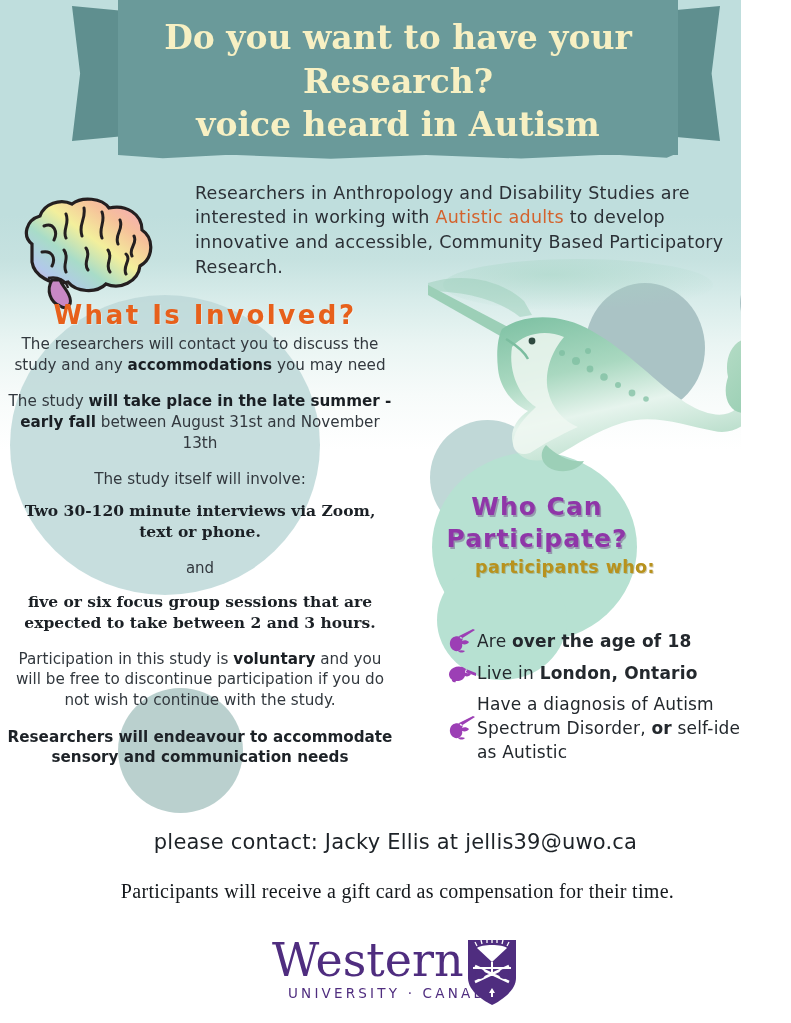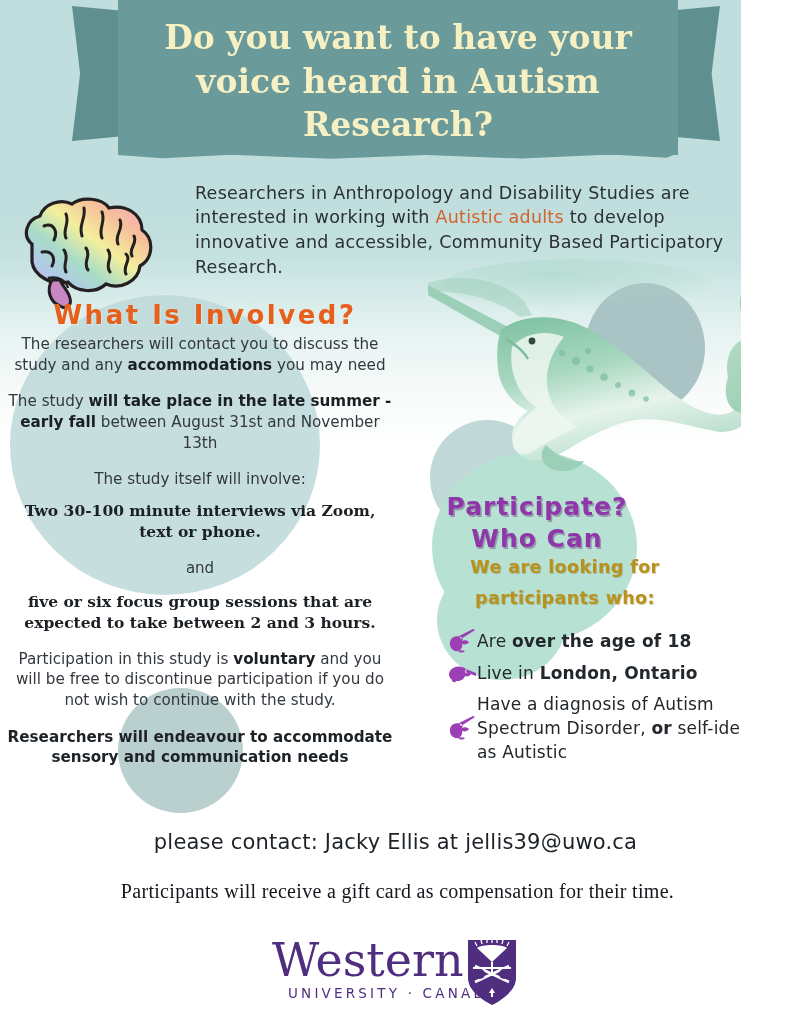--- a/index.html
+++ b/index.html
@@ -194,22 +194,22 @@
   <div class="blob blob-gray-r3"></div>
   <div class="blob blob-teal-left-sm"></div>
 
   <div id="banner-wrap">
     <div class="banner-tail left"></div>
     <div class="banner-tail right"></div>
     <div class="banner-main"></div>
   </div>
   <div id="banner-title">
     <div>Do you want to have your</div>
+    <div>Research?</div>
     <div>voice heard in Autism</div>
-    <div>Research?</div>
   </div>
 
   <svg id="brain" viewBox="0 0 160 120">
     <defs>
       <linearGradient id="brainGrad" x1="0" y1="1" x2="1" y2="0">
         <stop offset="0%" stop-color="#e89ac8"></stop>
         <stop offset="18%" stop-color="#b2c8ea"></stop>
         <stop offset="36%" stop-color="#a8dcc8"></stop>
         <stop offset="55%" stop-color="#f3ef9c"></stop>
         <stop offset="74%" stop-color="#f6c19a"></stop>
@@ -284,41 +284,40 @@
 
   <div id="left-col">
     <h2 id="what-heading">What Is Involved?</h2>
 
     <p class="lp"><span>The researchers will contact you to discuss the study and any </span><b>accommodations</b><span> you may need</span></p>
 
     <p class="lp"><span>The study </span><b>will take place in the late summer - early fall</b><span> between August 31st and November 13th</span></p>
 
     <p class="lp tight">The study itself will involve:</p>
 
-    <p class="lp serifbold">Two 30-100 minute interviews via Zoom, text or phone.</p>
+    <p class="lp serifbold">Two 30-120 minute interviews via Zoom, text or phone.</p>
 
     <p class="lp mini">and</p>
 
     <p class="lp serifbold">five or six focus group sessions that are expected to take between 2 and 3 hours.</p>
 
     <p class="lp"><span>Participation in this study is </span><b>voluntary</b><span> and you will be free to discontinue participation if you do not wish to continue with the study.</span></p>
 
     <p class="lp b">Researchers will endeavour to accommodate sensory and communication needs</p>
   </div>
 
   <div class="blob blob-mint-who"></div>
   <div class="blob blob-mint-who2"></div>
 
   <h2 id="who-heading">
+    <div>Who Can</div>
     <div>Participate?</div>
-    <div>Who Can</div>
   </h2>
 
   <div id="who-sub">
-    <div>We are looking for</div>
     <div>participants who:</div>
   </div>
 
   <div id="who-list">
 
     <div class="who-item">
       <svg class="nb" viewBox="0 0 30 26">
         <path d="M28 2 L14 11 L12 8 L26 1 Z M14 9 C9 7 4 9 3 14 C2 19 6 24 11 23
                  C14 22 16 19 15 16 C18 17 21 16 22 14 C20 12 17 12 15 13
                  C16 11 16 10 14 9 Z M11 23 C13 25 16 25 18 23 C16 22 13 22 11 23 Z" fill="#9c3fb5"></path>

